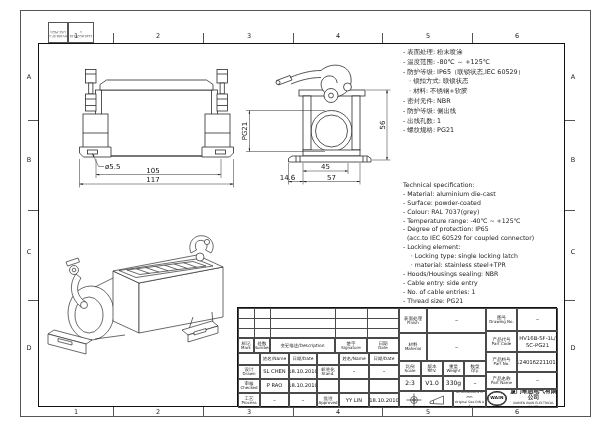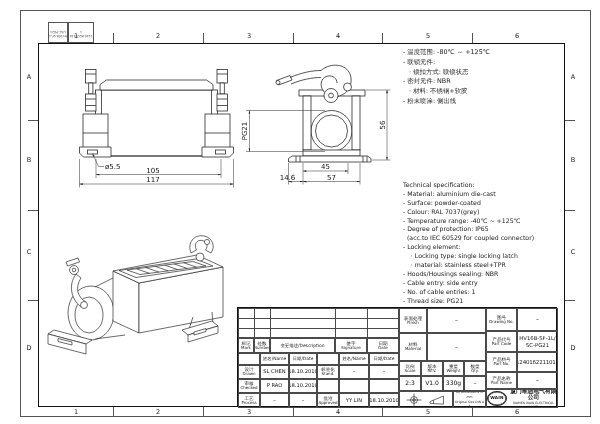--- a/index.html
+++ b/index.html
@@ -238,26 +238,29 @@
     <text x="153" y="182" text-anchor="middle">117</text>
     <text transform="rotate(-90 382.5 125)" x="382.5" y="127" text-anchor="middle">56</text>
     <text x="325.5" y="169" text-anchor="middle">45</text>
     <text x="331.5" y="179.5" text-anchor="middle">57</text>
     <text x="287.5" y="179.5" text-anchor="middle">14.6</text>
     <text transform="rotate(-90 244.5 131)" x="244.5" y="133.5" text-anchor="middle">PG21</text>
   </g>
 </svg>
 
 <div class="abs spec" style="left:403px;top:48px">
+  <div>- 表面处理: 粉末喷涂</div>
   <div>- 温度范围: -80℃ ～ +125℃</div>
-  <div>- 联锁元件:</div>
+  <div>- 防护等级: IP65（联锁状态,IEC 60529）</div>
   <div>   · 锁扣方式: 联锁状态</div>
+  <div>   · 材料: 不锈钢+软胶</div>
   <div>- 密封元件: NBR</div>
-  <div>   · 材料: 不锈钢+软胶</div>
-  <div>- 粉末喷涂: 侧出线</div>
+  <div>- 防护等级: 侧出线</div>
+  <div>- 出线孔数: 1</div>
+  <div>- 螺纹规格: PG21</div>
 </div>
 <div class="abs spec-en" style="left:403px;top:181px">
   <div>Technical specification:</div>
   <div>- Material: aluminium die-cast</div>
   <div>- Surface: powder-coated</div>
   <div>- Colour: RAL 7037(grey)</div>
   <div>- Temperature range: -40℃ ~ +125℃</div>
   <div>- Degree of protection: IP65</div>
   <div>  (acc.to IEC 60529 for coupled connector)</div>
   <div>- Locking element:</div>

